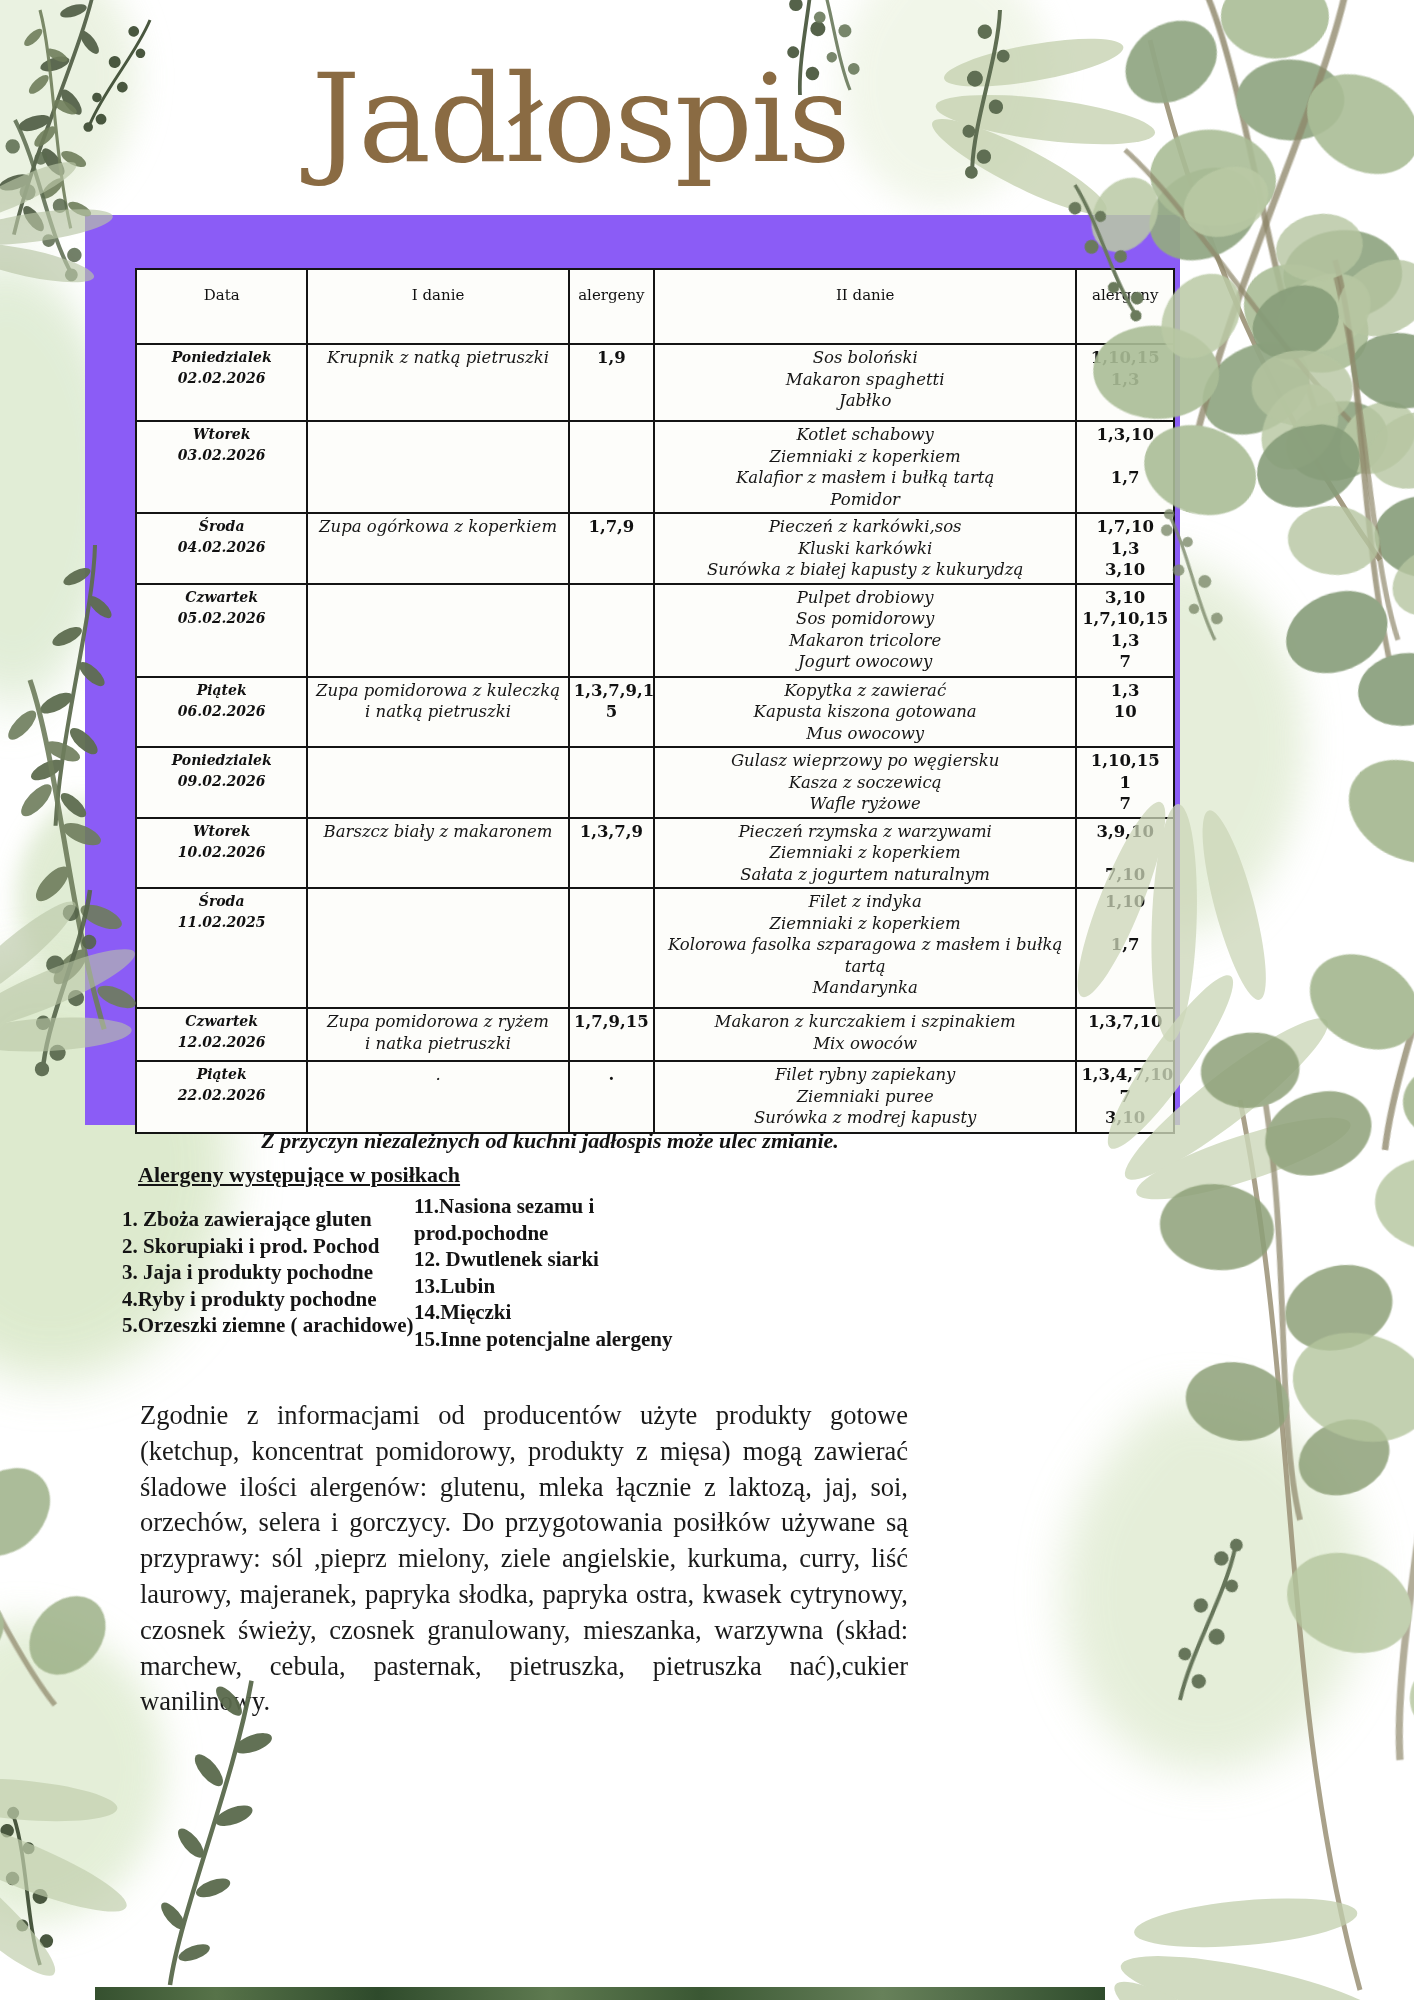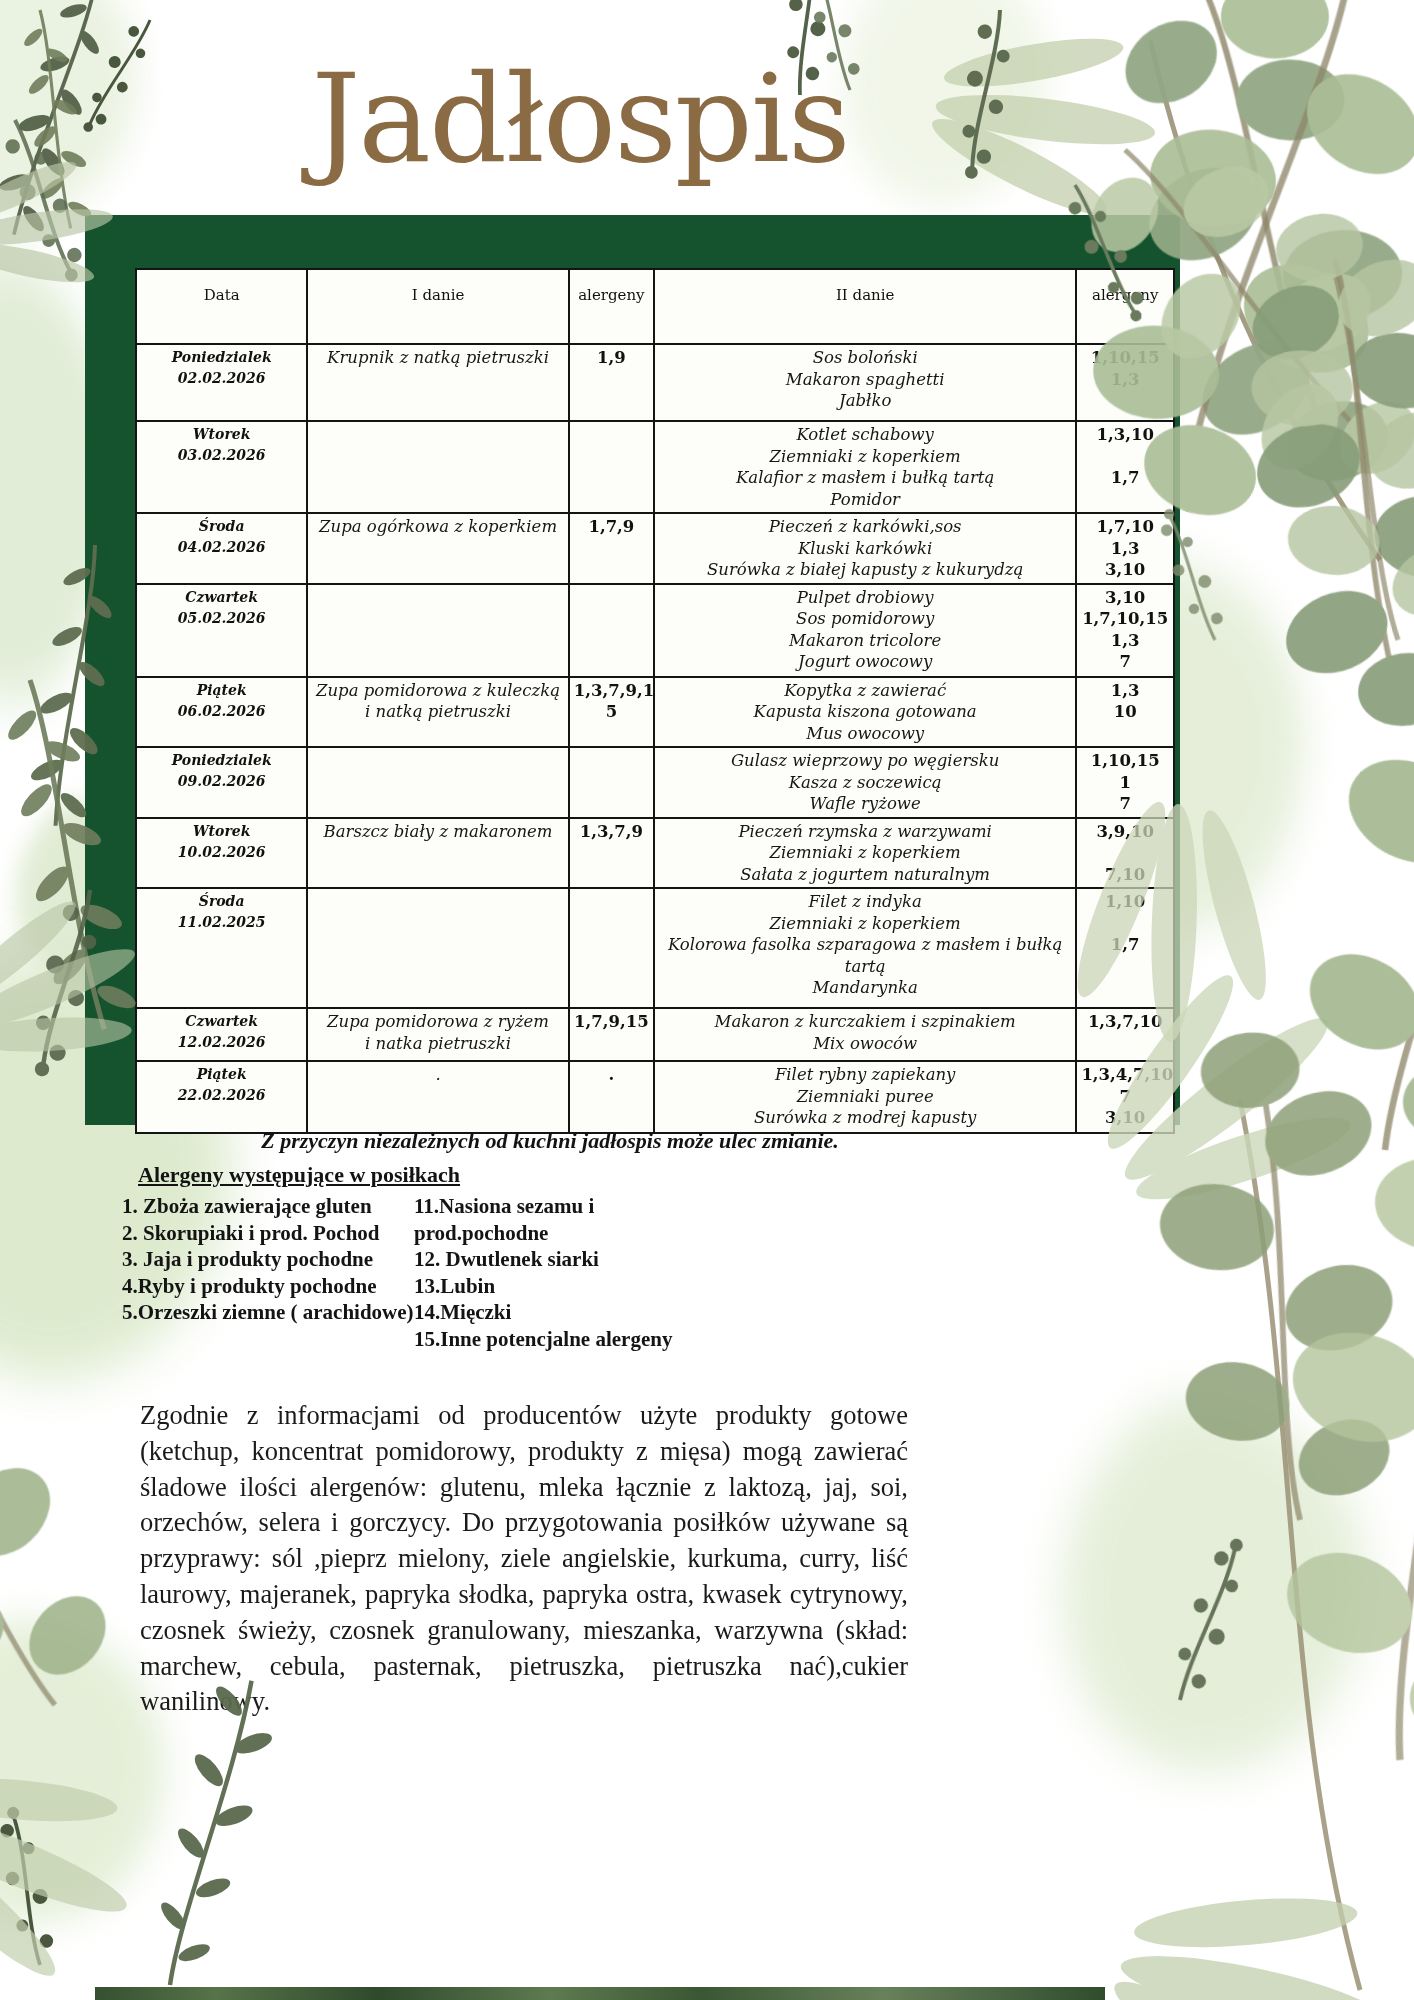--- a/index.html
+++ b/index.html
@@ -22,21 +22,21 @@
     font-size:122px;
     color:#8a6b43;
     letter-spacing:-2px;
     line-height:1.1;
   }
 
   
   .menu-card{
     position:absolute;top:215px;left:85px;
     width:1095px;height:910px;
-    background:#14532d;
+    background:#8b5cf6;
   }
   table.menu{
     border-collapse:collapse;
     margin:53px 0 0 50px;
     width:1040px;
     background:#fdfdfa;
     table-layout:fixed;
   }
   table.menu th, table.menu td{
     border:2px solid #141414;
@@ -67,21 +67,21 @@
   }
   .legend-heading{
     display:inline-block;margin:8px 0 0 138px;
     font-family:"Liberation Serif", serif;
     font-weight:bold;font-size:22px;color:#131313;
     text-decoration:underline;
   }
   .legend{
     display:flex;margin:5px 0 0 122px;
     font-family:"Liberation Serif", serif;
-    font-weight:bold;font-size:21px;color:#141414;
+    font-weight:bold;font-size:21px;color:#141414;align-items:center;
   }
   .legend .lcol{line-height:26.5px;}
   .legend .lcol:nth-child(1){width:292px;}
   .legend .lcol:nth-child(2){width:262px;}
   .legend .lcol:nth-child(3){width:320px;margin-top:32px;}
   .footer-par{
     margin:46px 0 0 140px;width:768px;
     font-family:"Liberation Serif", serif;
     font-size:26.5px;line-height:35.8px;color:#1a1a1a;
     text-align:justify;

